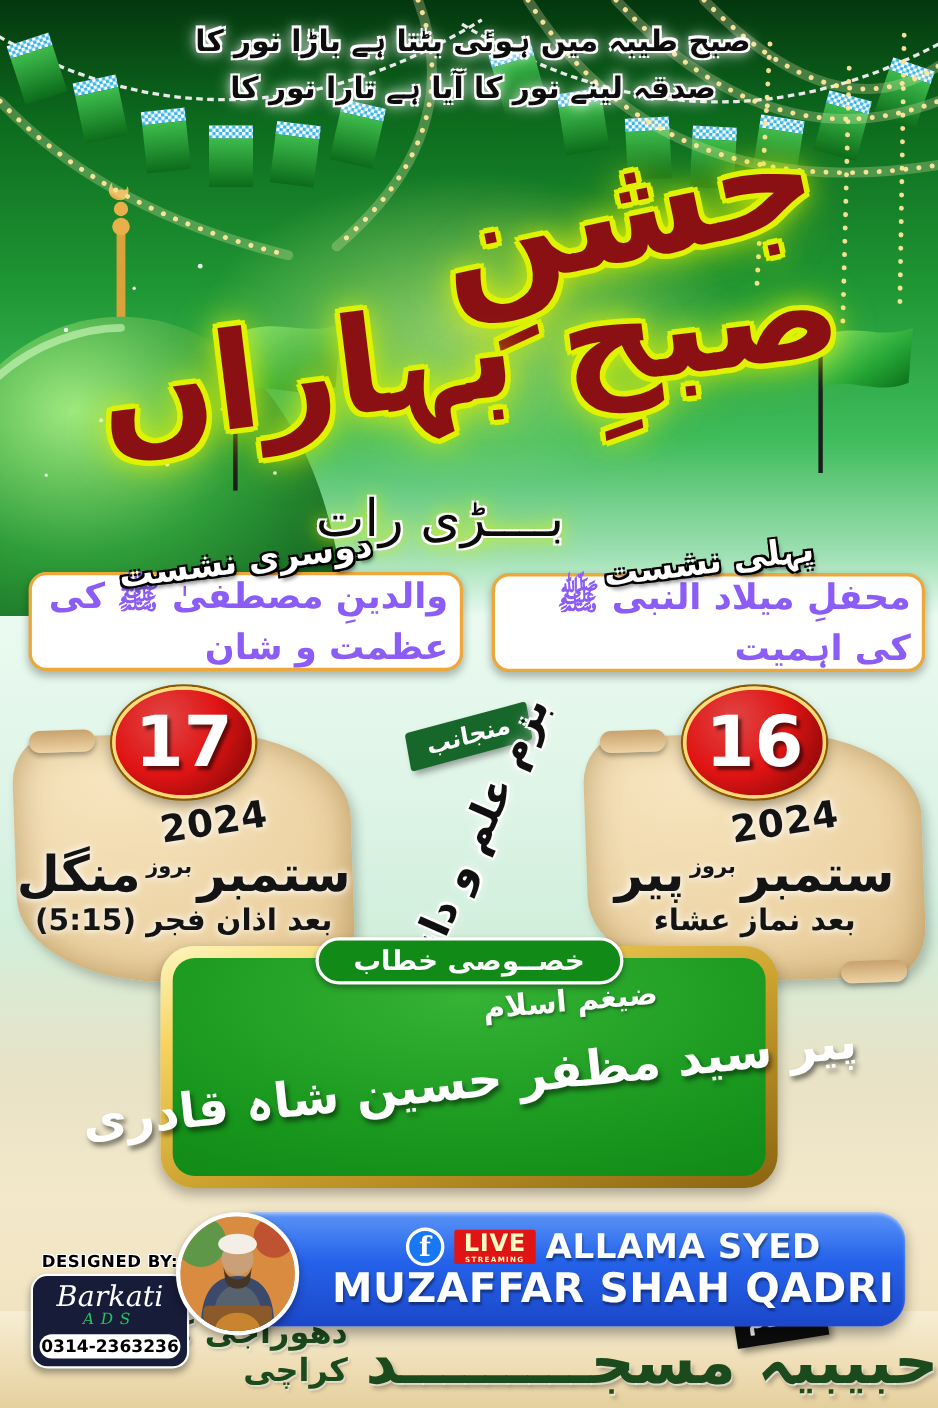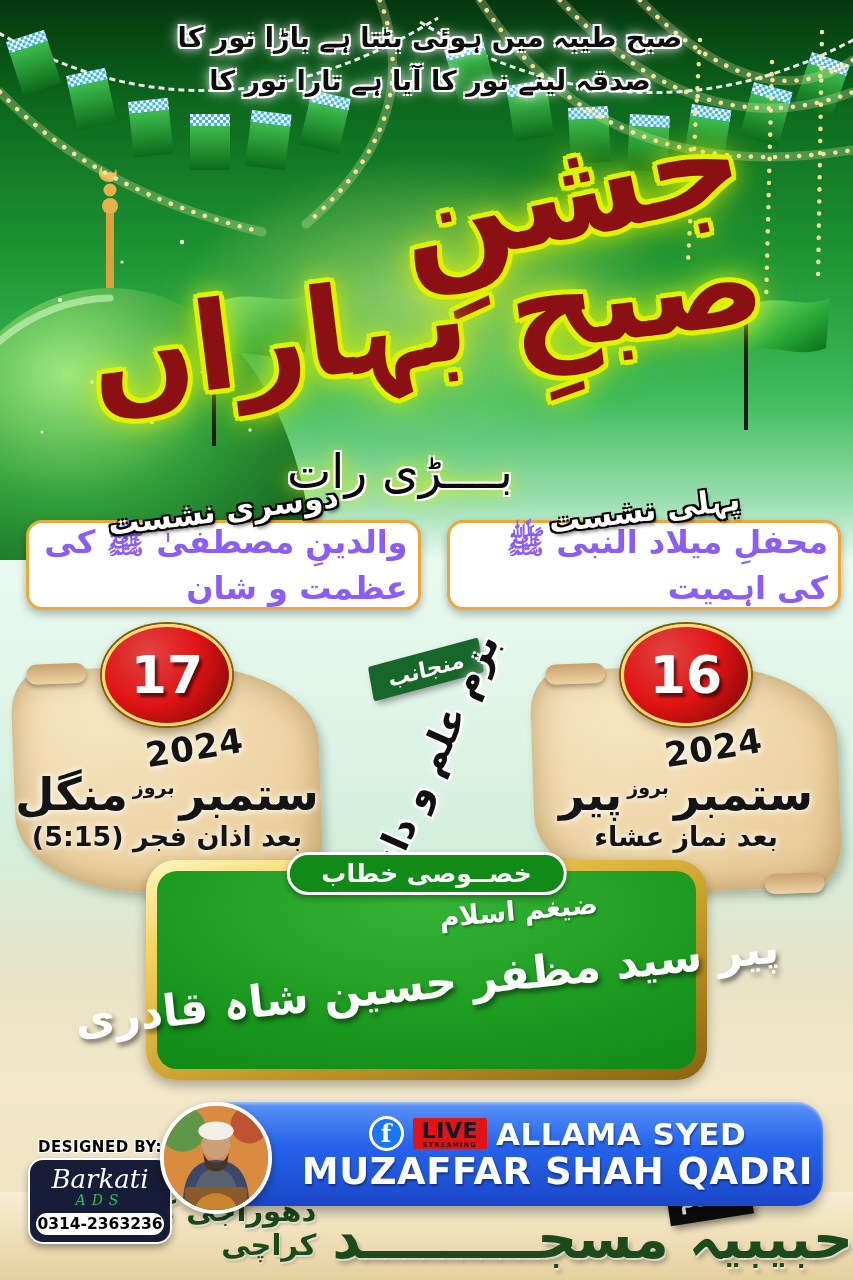--- a/index.html
+++ b/index.html
@@ -50,21 +50,21 @@
     border-radius: 34px 46% 34px 46% / 42px 36% 46px 36%;
     box-shadow: inset 0 0 32px rgba(120,80,20,.42), 4px 6px 10px rgba(0,0,0,.22); }
   .parchment::before, .parchment::after { content:""; position:absolute; width:60px; height:20px;
     background:linear-gradient(#c9a26e,#eed3a4); border-radius:12px; box-shadow:0 3px 5px rgba(0,0,0,.3); }
   .parchment::before { top:-6px; left:16px; }
   .parchment::after { bottom:-5px; right:18px; }
   .day-badge { position:absolute; top:-12px; left:50%; transform:translateX(-50%); width:130px; height:102px;
     border-radius:50%; display:flex; align-items:center; justify-content:center; z-index:3;
     background: radial-gradient(circle at 35% 28%, #e04545 0%, var(--liveRed,#b01212) 48%, #6f0404 100%);
     border:3px solid #ffd978; box-shadow:0 0 0 2px #8a5b00, 0 5px 12px rgba(0,0,0,.4);
-    color:#fff; font-size:52px; font-weight:900; text-shadow:3px 4px 3px rgba(0,0,0,.55); }
+    color:#fff; font-size:64px; font-weight:900; text-shadow:3px 4px 3px rgba(0,0,0,.55); }
   .date-text { position:absolute; top:96px; left:0; right:0; text-align:center; direction:rtl; color:#141414;
     text-shadow:0 0 6px rgba(255,255,255,.9), 0 0 10px rgba(255,255,255,.7); }
   .year-line { font-size:34px; font-weight:800; transform:rotate(-9deg) translateX(28px); letter-spacing:1px; }
   .main-date { font-size:45px; font-weight:900; margin-top:-4px; white-space:nowrap; }
   .byroz { display:inline-block; font-size:19px; font-weight:700; transform:translateY(-16px); margin:0 5px; }
   .d-time { font-size:27px; font-weight:800; margin-top:0px; }
   .org { position:relative; width:190px; display:flex; flex-direction:column; align-items:center; padding-top:16px; }
   .org-tag { background:#17672a; color:#fff; direction:rtl; font-size:22px; font-weight:700; padding:5px 18px;
     transform:rotate(-15deg) skewX(-5deg); border-radius:3px; box-shadow:3px 4px 6px rgba(0,0,0,.35); }
   .org-name { margin-top:64px; direction:rtl; white-space:nowrap; transform:rotate(-66deg);
@@ -99,21 +99,21 @@
   .livebar { position:absolute; left:206px; right:30px; top:1102px; height:104px; z-index:6;
     border-radius:26px; display:flex; flex-direction:column; justify-content:center; align-items:center;
     padding-left:86px; box-shadow:0 6px 12px rgba(0,0,0,.35), inset 0 2px 3px rgba(255,255,255,.45);
     background: linear-gradient(180deg,#5a94f7 0%, var(--liveBlue,#2563eb) 42%, #1b47c9 100%); }
   .photo { position:absolute; left:-46px; top:0px; width:112px; height:112px; border-radius:50%;
     border:4px solid #fff; overflow:hidden; background:#c98a4a; box-shadow:0 4px 8px rgba(0,0,0,.35); }
   .lrow1 { display:flex; align-items:center; gap:9px; }
   .fb { width:35px; height:35px; border-radius:50%; background:#1877f2; border:3px solid #fff;
     color:#fff; font-family:"DejaVu Serif", serif; font-weight:900; font-size:25px;
     display:flex; align-items:center; justify-content:center; line-height:1; }
-  .live { background:var(--liveRed,#e01414); color:#0f172a; text-align:center; border-radius:2px;
+  .live { background:var(--liveRed,#e01414); color:#fef9c3; text-align:center; border-radius:2px;
     padding:2px 9px 1px; line-height:1; }
   .live b { font-size:22px; font-weight:900; letter-spacing:.5px; display:block; }
   .live i { font-style:normal; font-size:6.5px; font-weight:700; letter-spacing:1.2px; display:block; }
   .lname1 { color:#fff; font-size:31px; font-weight:900; letter-spacing:.5px; text-shadow:1px 2px 2px rgba(0,0,0,.4); }
   .lname2 { color:#fff; font-size:37px; font-weight:900; letter-spacing:.5px; margin-top:-2px; text-shadow:1px 2px 2px rgba(0,0,0,.4); }
 
   .venue { position:absolute; left:0; right:0; top:1192px; height:88px; z-index:3;
     background:linear-gradient(180deg,#f7eed4 0%, #ecd9ae 70%, #e4cf9d 100%); }
   .v-tag { position:absolute; right:102px; top:-16px; background:#0c0c0c; color:#fff; direction:rtl;
     font-size:21px; font-weight:700; padding:10px 12px; transform:rotate(-9deg); box-shadow:3px 4px 7px rgba(0,0,0,.45); }

